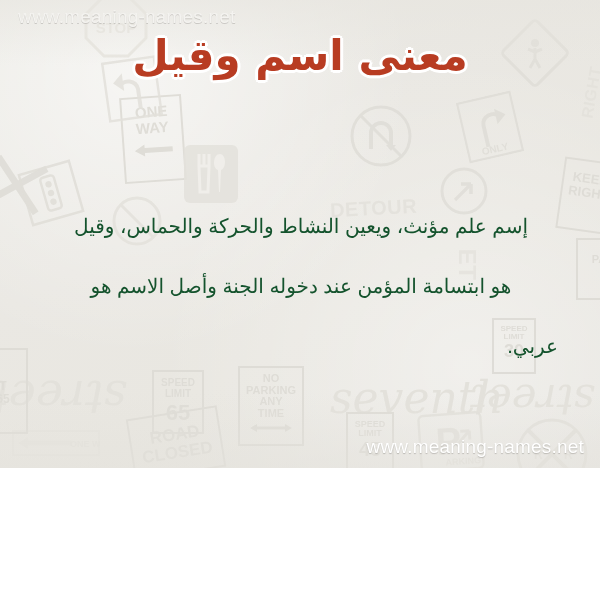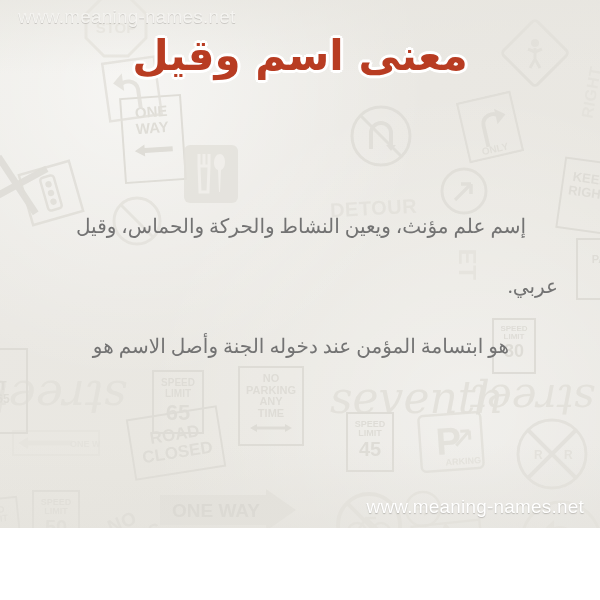--- a/index.html
+++ b/index.html
@@ -11,21 +11,21 @@
   body {
     width: 600px;
     height: 600px;
     overflow: hidden;
     font-family: "DejaVu Sans", "Liberation Sans", sans-serif;
   }
 
   .canvas {
     position: relative;
     width: 600px;
-    height: 528px;
+    height: 468px;
     overflow: hidden;
     background: #eceae5;
   }
 
   
   .bg-layer {
     position: absolute;
     inset: 0;
     overflow: hidden;
     pointer-events: none;
@@ -132,23 +132,23 @@
   }
 
   
   .body-text {
     position: absolute;
     left: 44px;
     right: 42px;
     top: 196px;
     direction: rtl;
     text-align: center;
-    font-family: Liberation Serif, serif;
+    font-family: Liberation Sans, sans-serif;
     font-size: 20px;
-    color: #737373;
+    color: #14532d;
     line-height: 60px;
   }
 
   .body-line {
     display: block;
     white-space: nowrap;
   }
 
   .body-line.last {
     text-align: right;
@@ -401,19 +401,19 @@
 
     <div class="bg-vignette"></div>
   </div>
 
   <div class="watermark watermark-top">www.meaning-names.net</div>
 
   <h1 class="title">معنى اسم وقيل</h1>
 
   <div class="body-text">
     <span class="body-line">إسم علم مؤنث، ويعين النشاط والحركة والحماس، وقيل</span>
+    <span class="body-line">هو ابتسامة المؤمن عند دخوله الجنة وأصل الاسم هو</span>
     <span class="body-line last">عربي.</span>
-    <span class="body-line">هو ابتسامة المؤمن عند دخوله الجنة وأصل الاسم هو</span>
   </div>
 
   <div class="watermark watermark-bottom">www.meaning-names.net</div>
 
 </div>
 
 </body></html>

